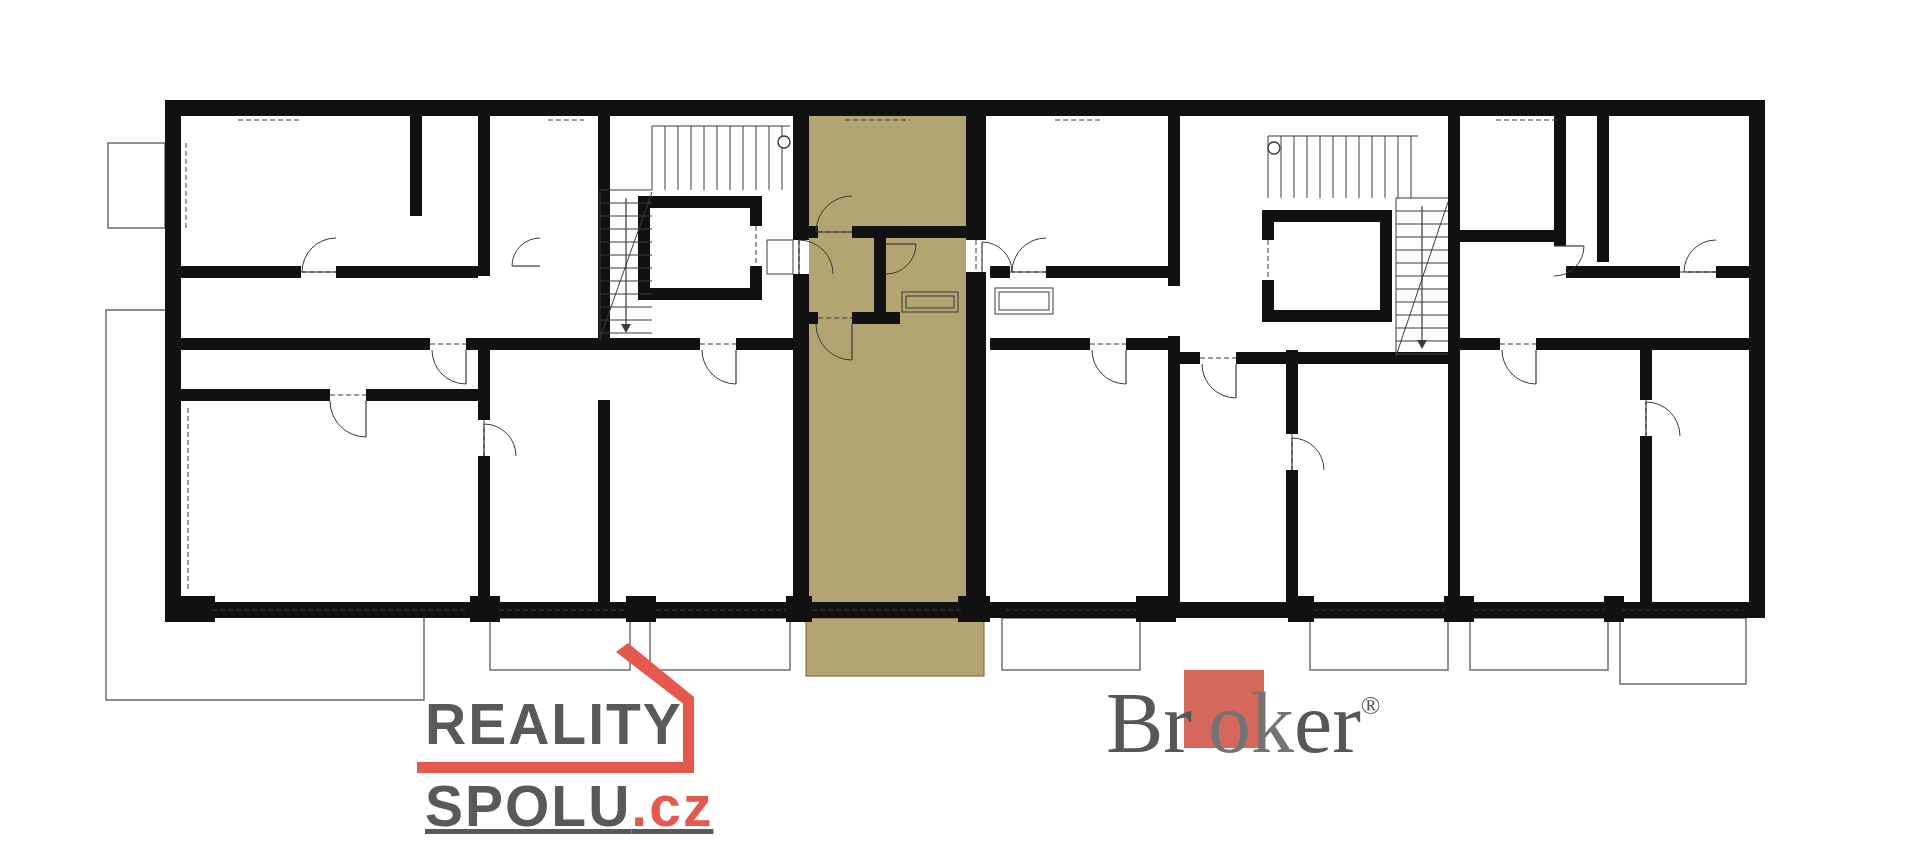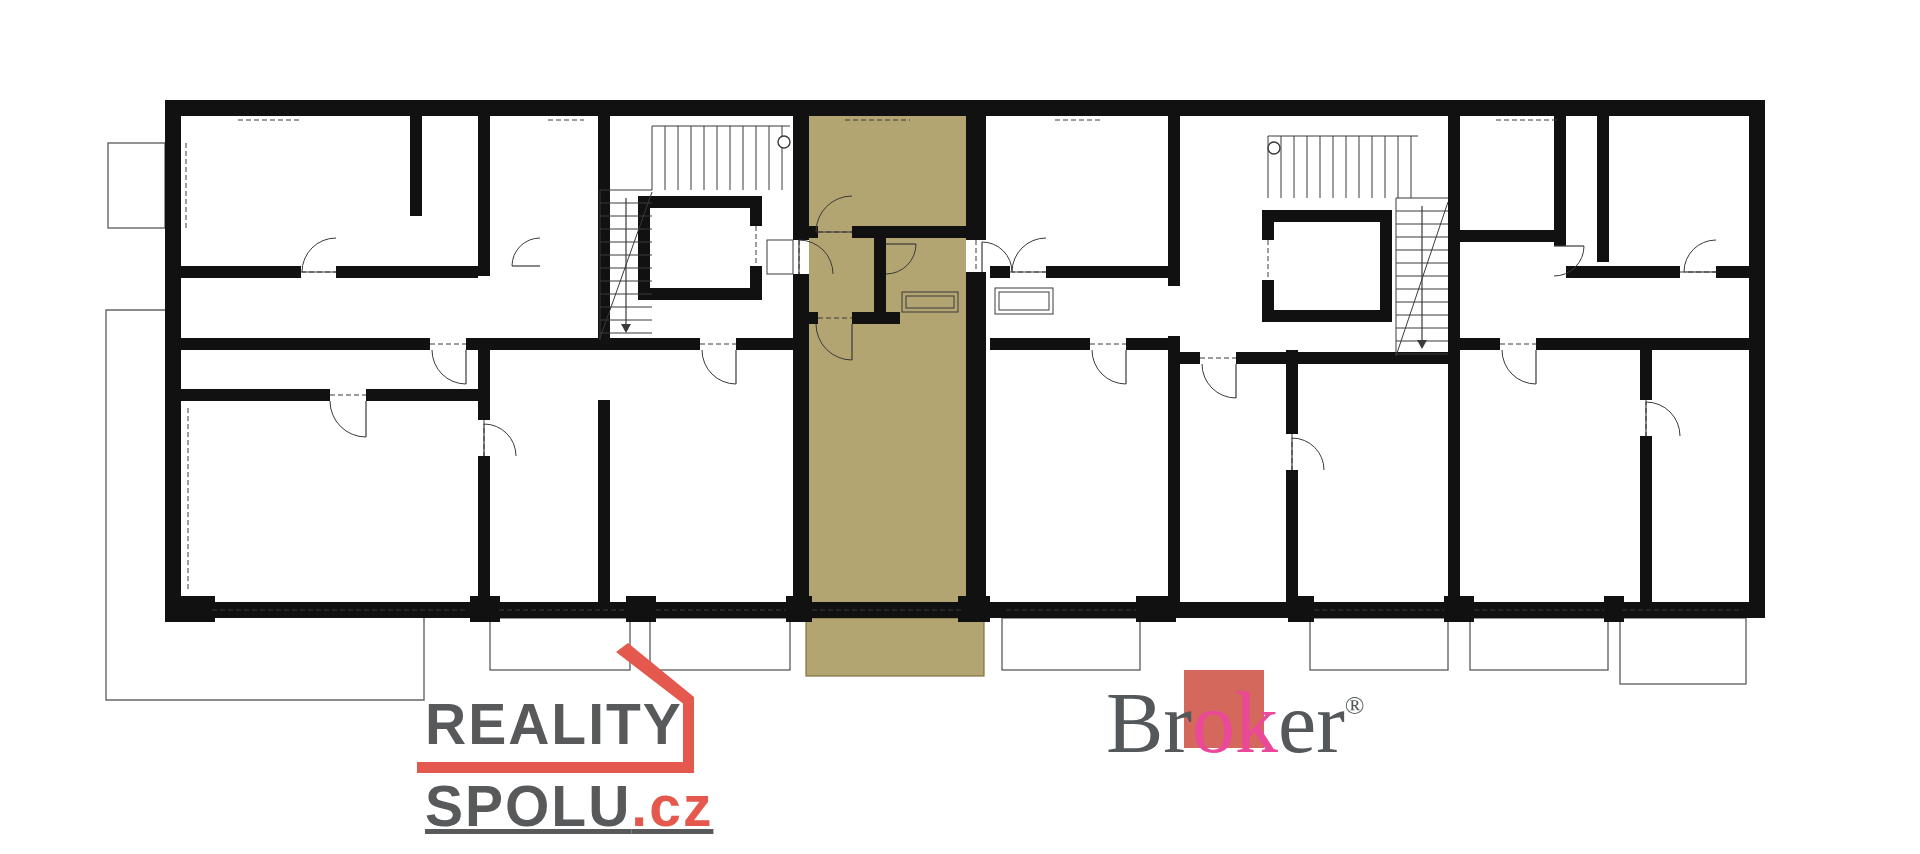--- a/index.html
+++ b/index.html
@@ -17,21 +17,21 @@
   .reality-line1{position:absolute;left:8px;top:8px;font-size:57px;letter-spacing:2px;line-height:1;}
   .reality-line2{position:absolute;left:8px;top:90px;font-size:57px;letter-spacing:2px;line-height:1;text-decoration:underline;}
   .reality-tld{color:var(--logo-red,#e4584d);}
   
   .broker-logo{
     position:absolute;left:1100px;top:656px;width:480px;height:175px;
     font-family:"Liberation Serif",serif;color:var(--broker-gray,#54585a);
   }
   .broker-square{position:absolute;left:84px;top:14px;width:80px;height:78px;background:var(--broker-red,#d4685c);}
   .broker-line1{position:absolute;left:6px;top:24px;font-size:86px;line-height:1;}
-  .broker-line1 .ok{color:#ec4899;position:relative;}
+  .broker-line1 .ok{color:#737373;position:relative;margin-left:16px;}
   .broker-line1 .reg{font-size:26px;vertical-align:38px;font-family:"Liberation Serif",serif;}
   .broker-line2{position:absolute;left:56px;top:88px;font-size:86px;line-height:1;}
 </style>
 </head>
 <body>
 
 <div class="stage">
   <svg id="plan" width="1920" height="854" viewBox="0 0 1920 854">
       <g>
         <path d="M165,310 L106,310 L106,700 L424,700 L424,618" fill="none" stroke="#666666" stroke-width="1.4"></path>

